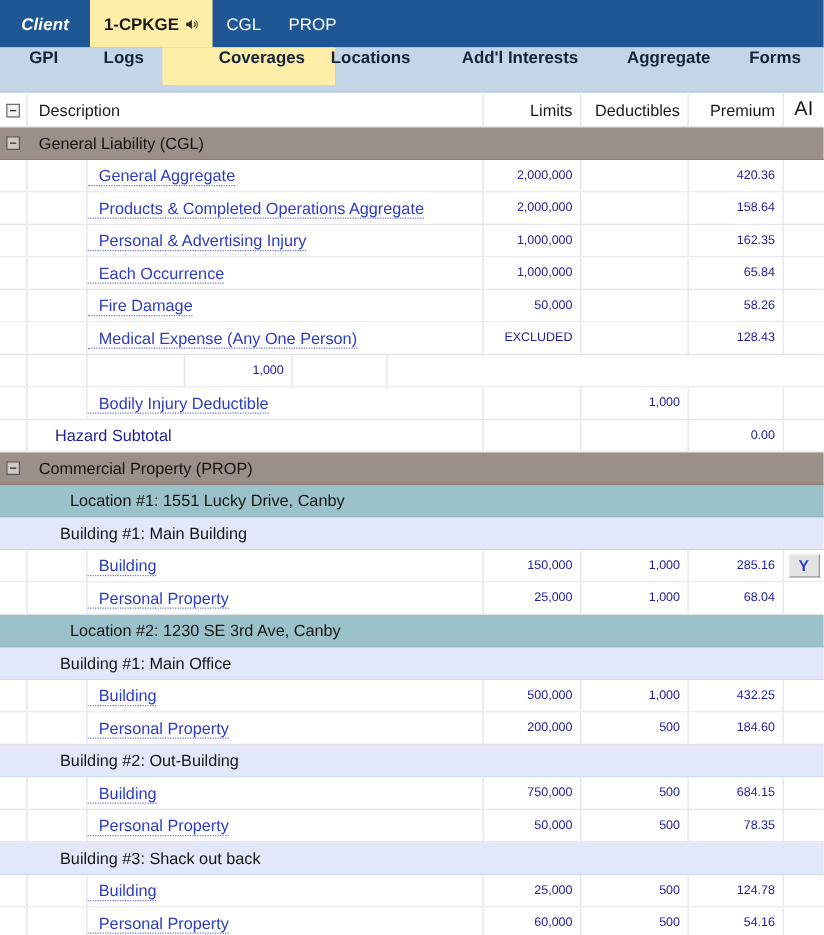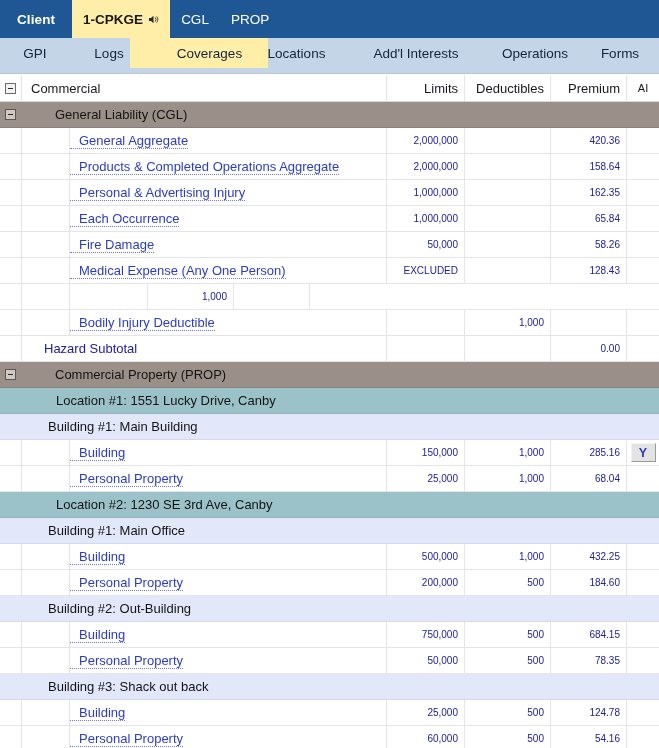--- a/index.html
+++ b/index.html
@@ -14,42 +14,43 @@
 
   
   .topbar{
     height:38px;background:#1f5694;display:flex;align-items:stretch;
     position:relative;
   }
   .topbar .client{
     display:flex;align-items:center;justify-content:center;
     padding:0 17px;color:#ffffff;font-weight:bold;font-size:13.5px;
     letter-spacing:.1px;
+    font-style:italic;
   }
   .toptabs{display:flex;align-items:stretch;}
   .ttab{
     display:flex;align-items:center;gap:5px;
     padding:0 11px;color:#ffffff;font-size:13.5px;
   }
   .ttab.active{
     background:#ffeea8;color:#1a1a1a;font-weight:bold;
   }
   .spk{
     display:inline-block;width:11px;height:11px;position:relative;top:0px;
   }
   .spk svg{display:block;}
 
   
   .subbar{
     height:35px;background:#c5d5e8;display:flex;align-items:stretch;
     border-bottom:1px solid #b6c7dc;
   }
   .stab{
-    display:flex;align-items:center;justify-content:center;
-    color:#13233b;font-size:13.5px;white-space:nowrap;
+    display:flex;align-items:flex-start;justify-content:center;
+    color:#13233b;font-size:13.5px;white-space:nowrap;font-weight:bold;
   }
   .stab.active{background:#ffeea8;padding-left:21px;}
 
   
   .grid{width:659px;border-top:1px solid #ffffff;}
   .row{
     display:flex;align-items:stretch;height:26px;
     border-bottom:1px solid #e4e4ea;
     box-sizing:border-box;
   }
@@ -67,24 +68,24 @@
   .c-prem{width:76px;flex:0 0 76px;border-right:1px solid #e4e4ea;
           display:flex;align-items:center;justify-content:flex-end;
           padding-right:6px;box-sizing:border-box;}
   .c-ai{width:32px;flex:0 0 32px;display:flex;align-items:center;
         justify-content:center;box-sizing:border-box;}
 
   
   .row.hdr{background:#ffffff;border-bottom:1px solid #d8d8de;height:27px;}
   .row.hdr .c-desc{padding-left:9px;color:#16181c;}
   .row.hdr .c-lim,.row.hdr .c-ded,.row.hdr .c-prem{color:#16181c;}
-  .row.hdr .c-ai{color:#16181c;font-size:11px;}
-
-  
-  .row.group{background:#9b8f89;border-bottom:1px solid #8b7f79;gap:24px;}
+  .row.hdr .c-ai{color:#16181c;font-size:16px;}
+
+  
+  .row.group{background:#9b8f89;border-bottom:1px solid #8b7f79;}
   .row.group .c-exp,.row.group .c-ind,.row.group .c-desc,
   .row.group .c-lim,.row.group .c-ded,.row.group .c-prem,.row.group .c-ai{
     border-right-color:rgba(255,255,255,0);
   }
   .row.group .c-desc{padding-left:9px;color:#151515;}
 
   
   .row.loc{background:#9cc2c9;border-bottom:1px solid #8fb5bc;}
   .row.loc .c-exp,.row.loc .c-ind{border-right-color:rgba(255,255,255,0);}
   .row.loc .c-desc{padding-left:0;color:#141414;border-right-color:rgba(255,255,255,0);}
@@ -169,48 +170,48 @@
         <div class="ttab">
           <span>PROP</span>
         </div>
       </div>
   </div>
 
   <div class="subbar" id="subbar" style="position: relative;">
       <div class="stab" style="position: absolute; left: 8px; width: 54px; top: 0px; height: 30px;">
         <span>GPI</span>
       </div>
-      <div class="stab" style="position: absolute; left: 78px; width: 62px; top: 0px; height: 30px;">
+      <div class="stab" style="position: absolute; left: 68px; width: 62px; top: 0px; height: 30px;">
         <span>Logs</span>
       </div>
       <div class="stab active" style="position: absolute; left: 130px; width: 117px; top: 0px; height: 30px;">
         <span>Coverages</span>
       </div>
       <div class="stab" style="position: absolute; left: 250px; width: 93px; top: 0px; height: 30px;">
         <span>Locations</span>
       </div>
       <div class="stab" style="position: absolute; left: 349px; width: 134px; top: 0px; height: 30px;">
         <span>Add'l Interests</span>
       </div>
       <div class="stab" style="position: absolute; left: 489px; width: 92px; top: 0px; height: 30px;">
-        <span>Operations</span>
+        <span>Aggregate</span>
       </div>
       <div class="stab" style="position: absolute; left: 585px; width: 70px; top: 0px; height: 30px;">
         <span>Forms</span>
       </div>
     </div>
 
   <div class="grid">
 
     <div class="row hdr">
       <div class="c-exp">
         <span class="expbox"></span>
       </div>
       <div class="c-desc">
-        <span>Commercial</span>
+        <span>Description</span>
       </div>
       <div class="c-lim">
         <span>Limits</span>
       </div>
       <div class="c-ded">
         <span>Deductibles</span>
       </div>
       <div class="c-prem">
         <span>Premium</span>
       </div>

